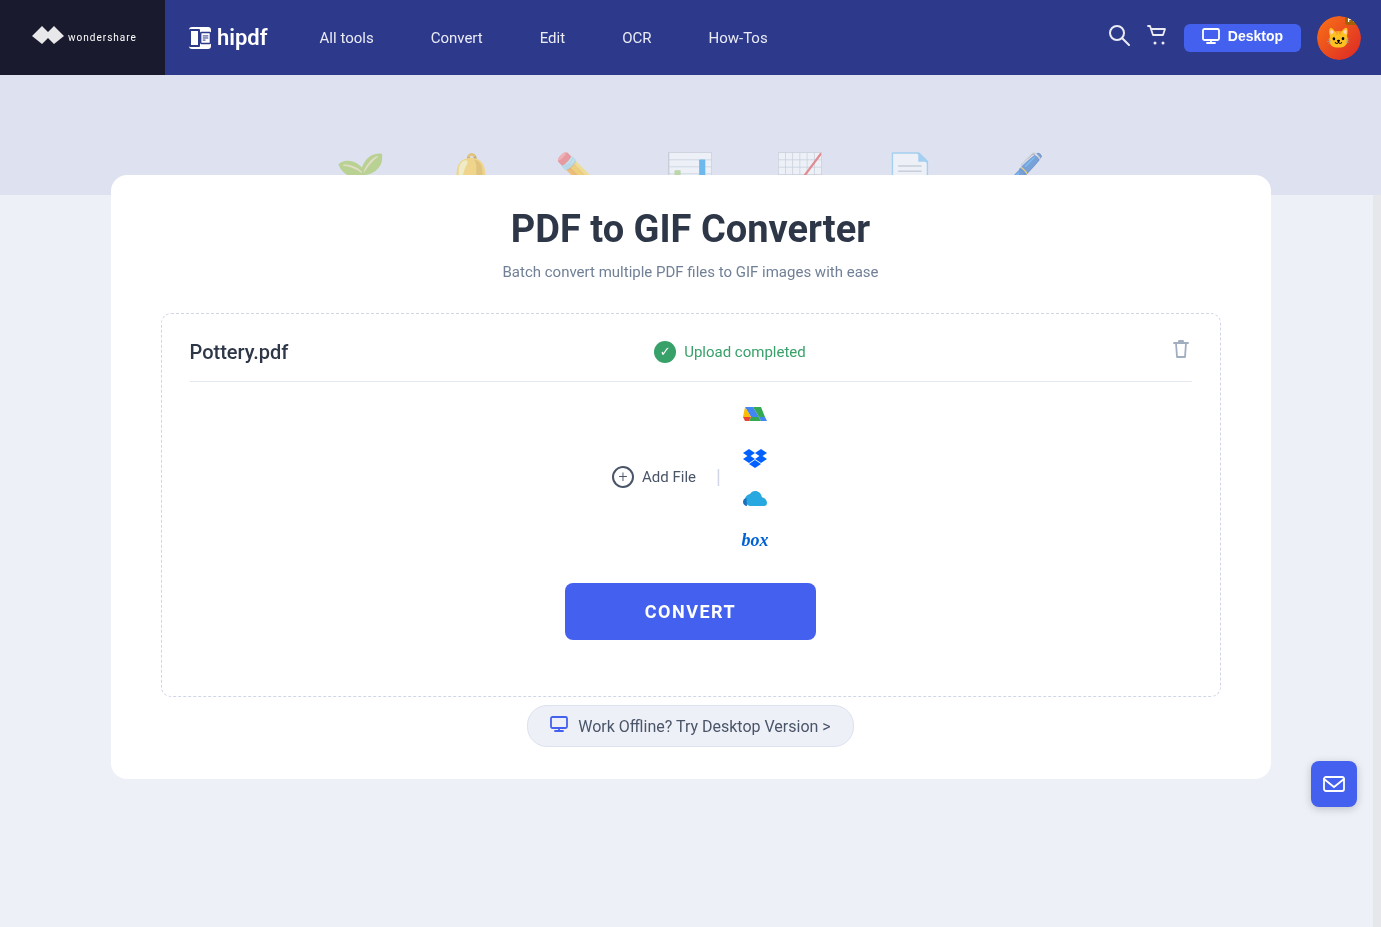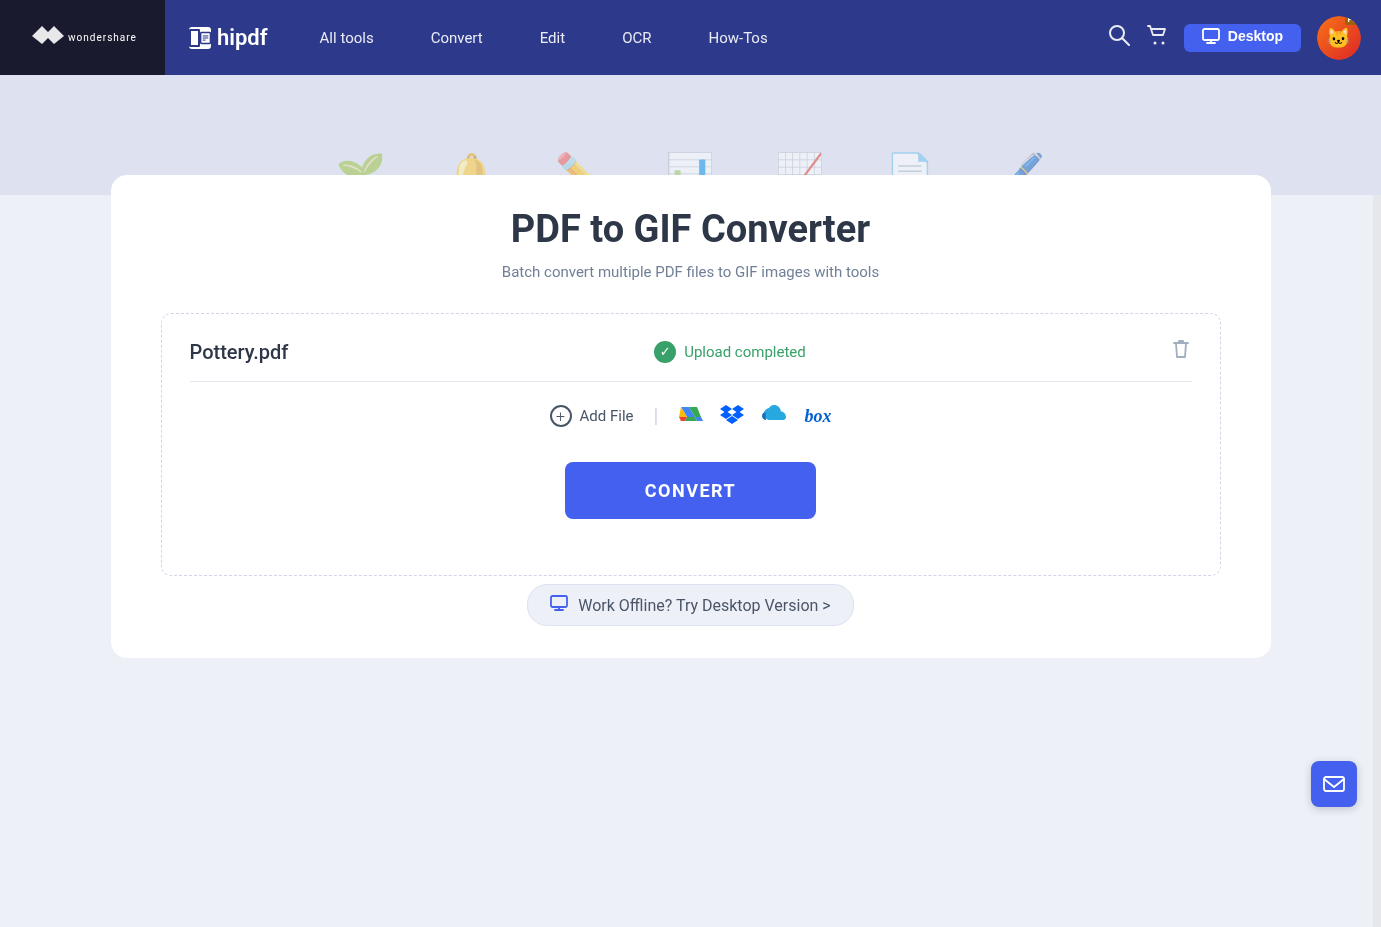--- a/index.html
+++ b/index.html
@@ -268,20 +268,21 @@
       font-weight: 300;
     }
     .pipe {
       color: #d0d5e8;
       font-size: 20px;
     }
     .cloud-icons {
       display: flex;
       align-items: center;
       gap: 16px;
+      flex-direction: column;
     }
 
     .convert-btn {
       display: block;
       margin: 32px auto;
       background: #4361ee;
       color: white;
       border: none;
       border-radius: 8px;
       padding: 18px 80px;
@@ -426,21 +427,21 @@
     <span class="illus-item">📊</span>
     <span class="illus-item">📈</span>
     <span class="illus-item">📄</span>
     <span class="illus-item">🖊️</span>
   </div>
 </div>
 
 <div class="main-content">
   <div class="converter-card">
     <h1 class="card-title">PDF to GIF Converter</h1>
-    <p class="card-subtitle">Batch convert multiple PDF files to GIF images with tools</p>
+    <p class="card-subtitle">Batch convert multiple PDF files to GIF images with ease</p>
 
     <div class="file-area">
 
       <div class="file-row">
         <span class="file-name">Pottery.pdf</span>
         <div class="upload-status">
           <div class="check-circle">✓</div>
           <span>Upload completed</span>
         </div>
         <button class="trash-btn">

